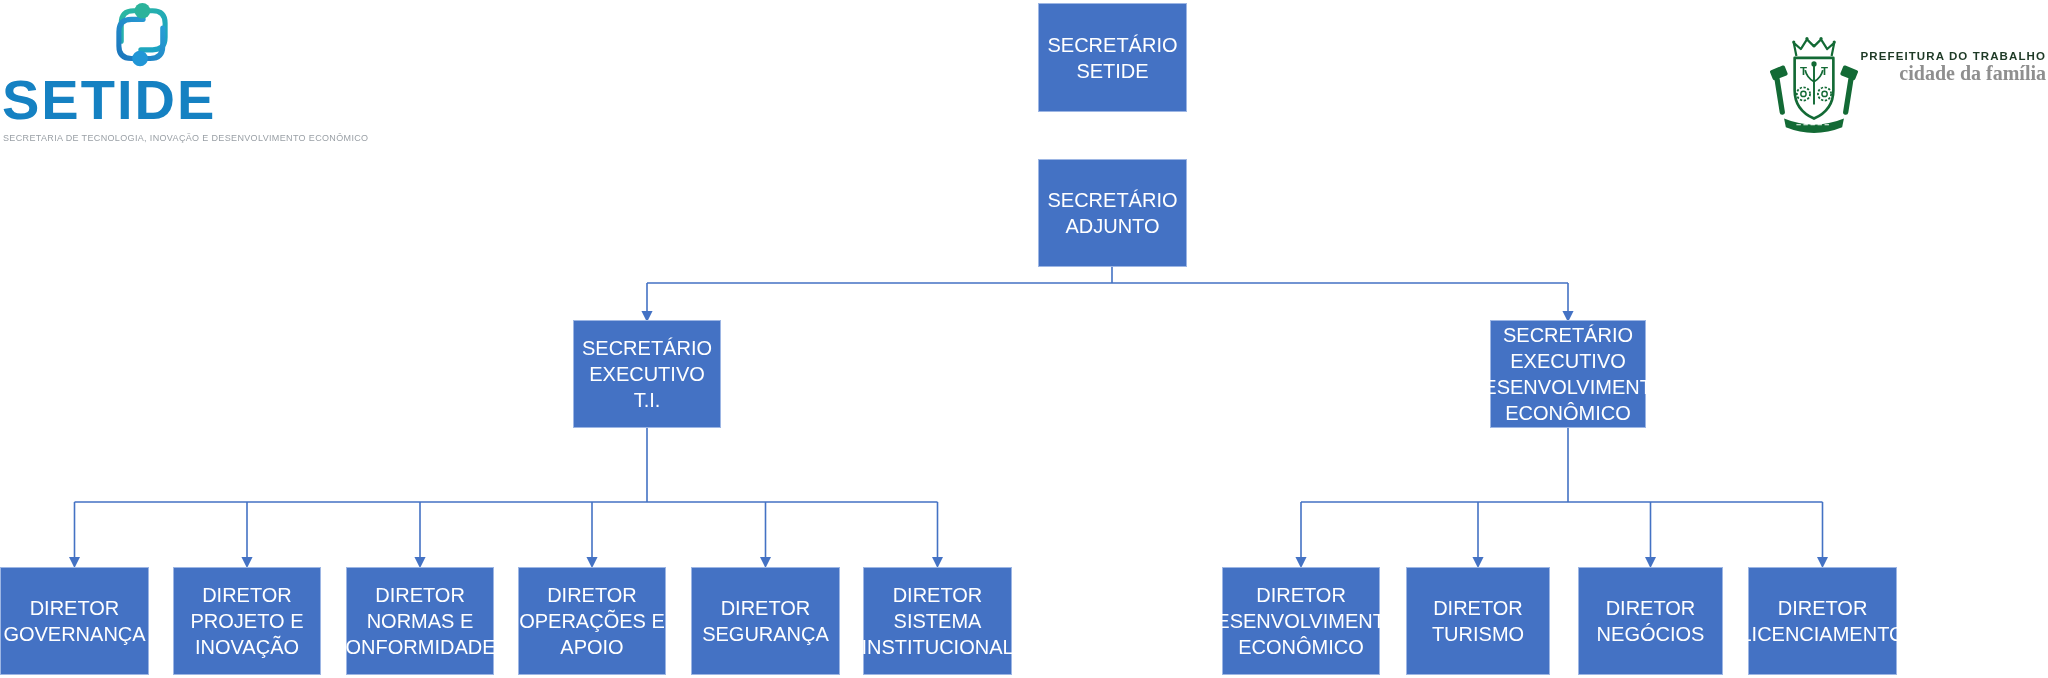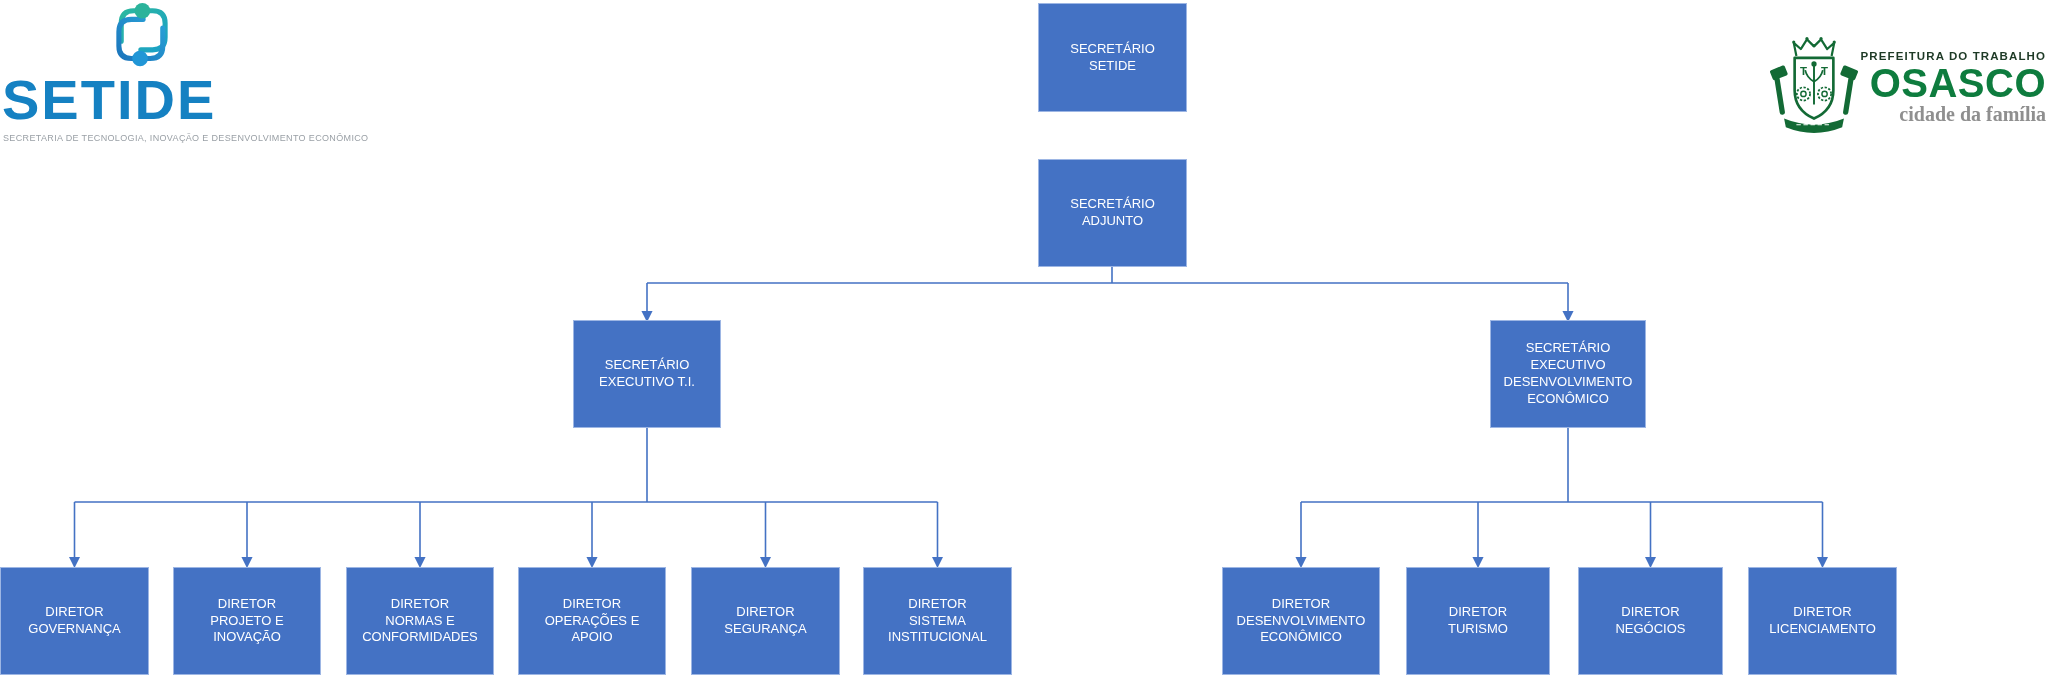--- a/index.html
+++ b/index.html
@@ -20,21 +20,21 @@
   .osasco-text{position:absolute;left:96px;top:30px;width:190px;text-align:right;}
   .os-l1{font-size:11.5px;font-weight:700;letter-spacing:1.1px;color:#1E3A26;white-space:nowrap;}
   .os-l2{font-size:40px;font-weight:700;letter-spacing:0.5px;color:#0E7C3E;line-height:1.0;
          margin-top:1px;white-space:nowrap;}
   .os-l3{font-size:20px;font-weight:700;color:#8F8F8F;line-height:1.0;margin-top:1px;white-space:nowrap;font-family:Liberation Serif, serif;}
 
   
   .connectors{position:absolute;left:0;top:0;}
   .node{position:absolute;background:#4472C4;border:1.5px solid #9DB6E4;box-sizing:border-box;
         color:#FFFFFF;display:flex;align-items:center;justify-content:center;text-align:center;}
-  .node span{white-space:pre-line;font-size:13px;line-height:1.3;}
+  .node span{white-space:pre-line;font-size:20px;line-height:1.3;}
 
   #n-root   {left:1038px;top:3px;  width:149px;height:109px;}
   #n-adjunto{left:1038px;top:159px;width:149px;height:108px;}
   #n-exec-ti{left:573px; top:320px;width:148px;height:108px;}
   #n-exec-de{left:1490px;top:320px;width:156px;height:108px;}
 
   .tier3{top:567px;height:108px;}
   #n-ti-0{left:0px;   width:149px;}
   #n-ti-1{left:173px; width:148px;}
   #n-ti-2{left:346px; width:148px;}
@@ -100,21 +100,20 @@
       <circle cx="38" cy="68" r="7.5" fill="none" stroke="#136A35" stroke-width="2" stroke-dasharray="2.6 1.8"></circle>
       <circle cx="38" cy="68" r="3" fill="none" stroke="#136A35" stroke-width="1.6"></circle>
       <circle cx="62" cy="68" r="7.5" fill="none" stroke="#136A35" stroke-width="2" stroke-dasharray="2.6 1.8"></circle>
       <circle cx="62" cy="68" r="3" fill="none" stroke="#136A35" stroke-width="1.6"></circle>
 
       <path d="M16 96 Q50 110 84 96 L82 106 Q50 119 18 106 Z" fill="#136A35"></path>
       <path d="M30 103 H70" stroke="#ffffff" stroke-width="1.2" stroke-dasharray="5 3"></path>
     </svg>
     <div class="osasco-text">
       <div class="os-l1">PREFEITURA DO TRABALHO</div>
-      <div class="os-l2">OSASCO</div>
       <div class="os-l3">cidade da família</div>
     </div>
   </div>
 
   <svg class="connectors" width="2048" height="678" viewBox="0 0 2048 678">
     <defs>
       <marker id="arrow" viewBox="0 0 10 10" refX="1" refY="5" markerWidth="7" markerHeight="7" orient="auto-start-reverse">
         <path d="M0 0 L10 5 L0 10 Z" fill="#4472C4"></path>
       </marker>
     </defs>

